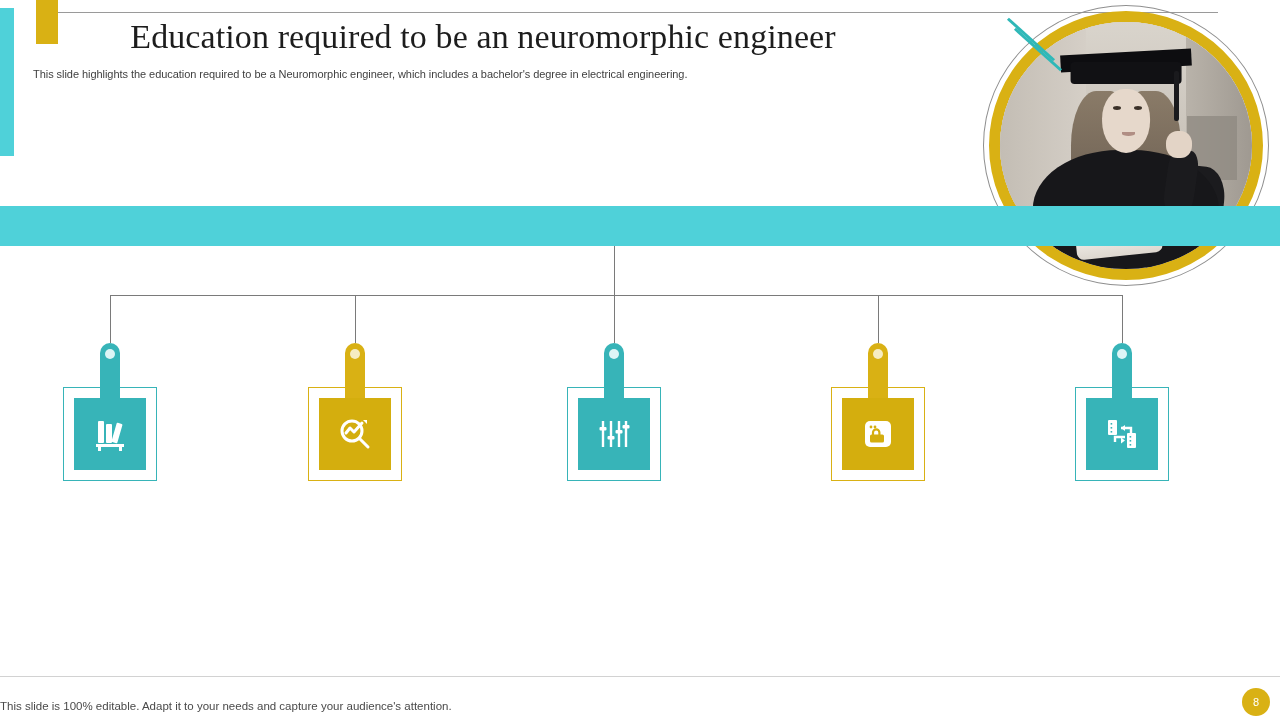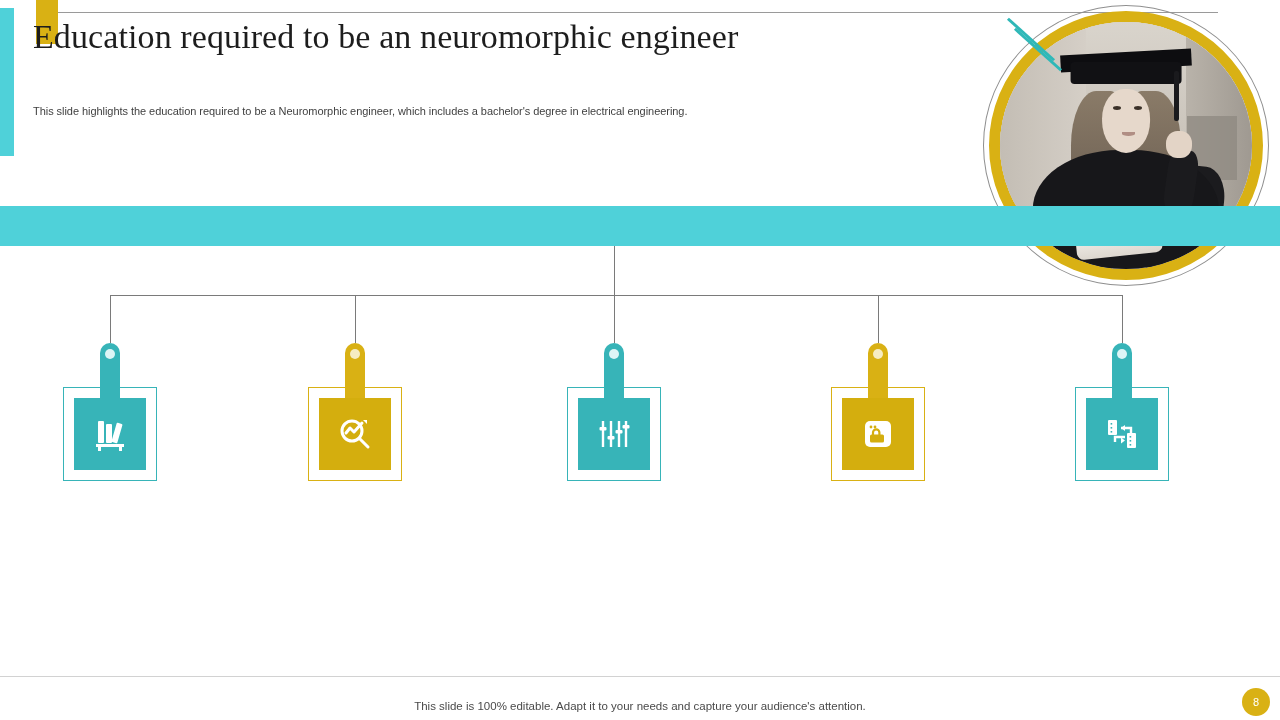--- a/index.html
+++ b/index.html
@@ -12,25 +12,25 @@
 
   
   .accent-teal{position:absolute;left:0;top:8px;width:14px;height:148px;background:#4FD1D9;}
   .accent-gold{position:absolute;left:36px;top:0;width:22px;height:44px;background:#D9B114;}
 
   
   .title-rule{position:absolute;left:58px;top:12px;width:1160px;height:1px;background:#9a9a9a;}
   .title{
     position:absolute;left:33px;top:18px;width:900px;
     font-family:"Liberation Serif", serif;
-    font-size:34px;color:#1d1d1d;letter-spacing:.1px;white-space:nowrap;
+    font-size:34px;color:#1d1d1d;letter-spacing:.1px;white-space:nowrap;text-align:center;
   }
   .subtitle{
     position:absolute;left:33px;top:68px;width:900px;
-    font-size:11px;color:#3f3f3f;letter-spacing:-.05px;white-space:nowrap;margin-top:37px;
+    font-size:11px;color:#3f3f3f;letter-spacing:-.05px;white-space:nowrap;
   }
 
   
   .photo-wrap{position:absolute;left:983px;top:5px;width:290px;height:285px;}
   .photo-outer-ring{
     position:absolute;left:0;top:0;width:286px;height:281px;border-radius:50%;
     border:1px solid #8f8f8f;box-sizing:border-box;
   }
   .photo-gold-ring{
     position:absolute;left:6px;top:6px;width:274px;height:269px;border-radius:50%;
@@ -115,21 +115,21 @@
   }
   .tile{
     position:absolute;left:50%;transform:translateX(-50%);
     top:55px;width:72px;height:72px;display:flex;align-items:center;justify-content:center;
   }
   .tile svg{display:block;}
 
   
   .footer-rule{position:absolute;left:0;top:676px;width:1280px;height:1px;background:#d2d2d2;}
   .footer-text{
-    position:absolute;left:0;top:700px;width:1280px;text-align:center;
+    position:absolute;left:0;top:700px;width:1280px;
     font-size:11.5px;color:#4a4a4a;
   }
   .page-badge{
     position:absolute;left:1242px;top:688px;width:28px;height:28px;border-radius:50%;
     background:#D9B114;color:#fff;font-size:11px;
     display:flex;align-items:center;justify-content:center;
   }
 </style>
 </head>
 <body>

